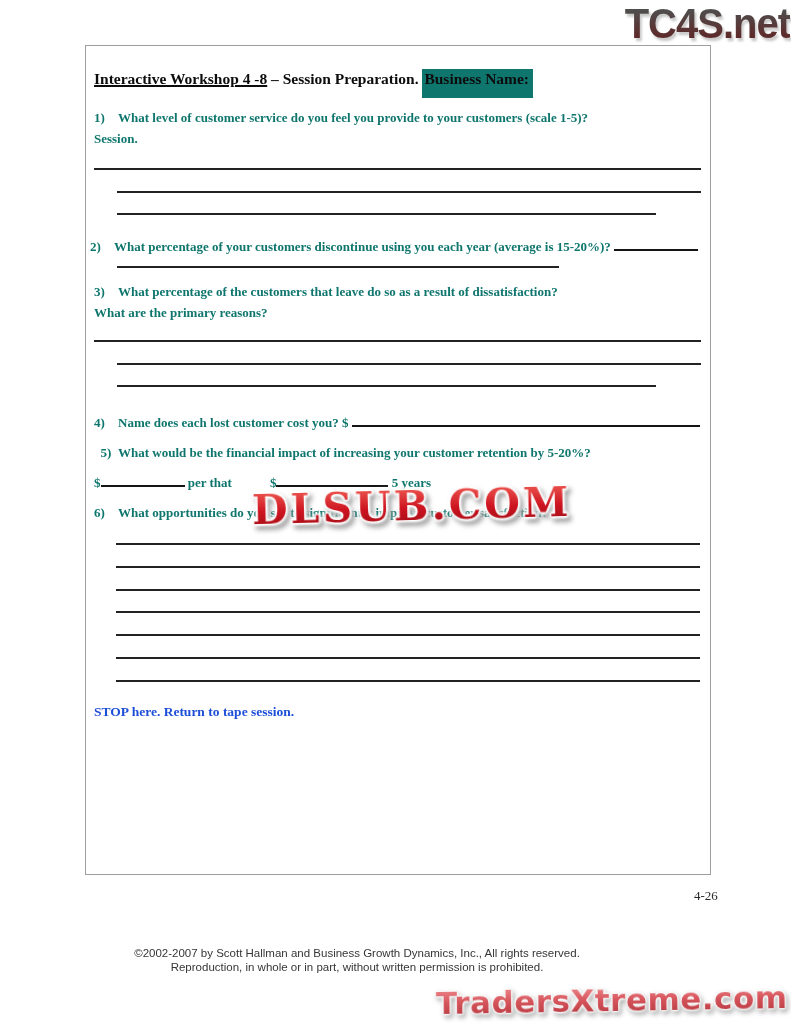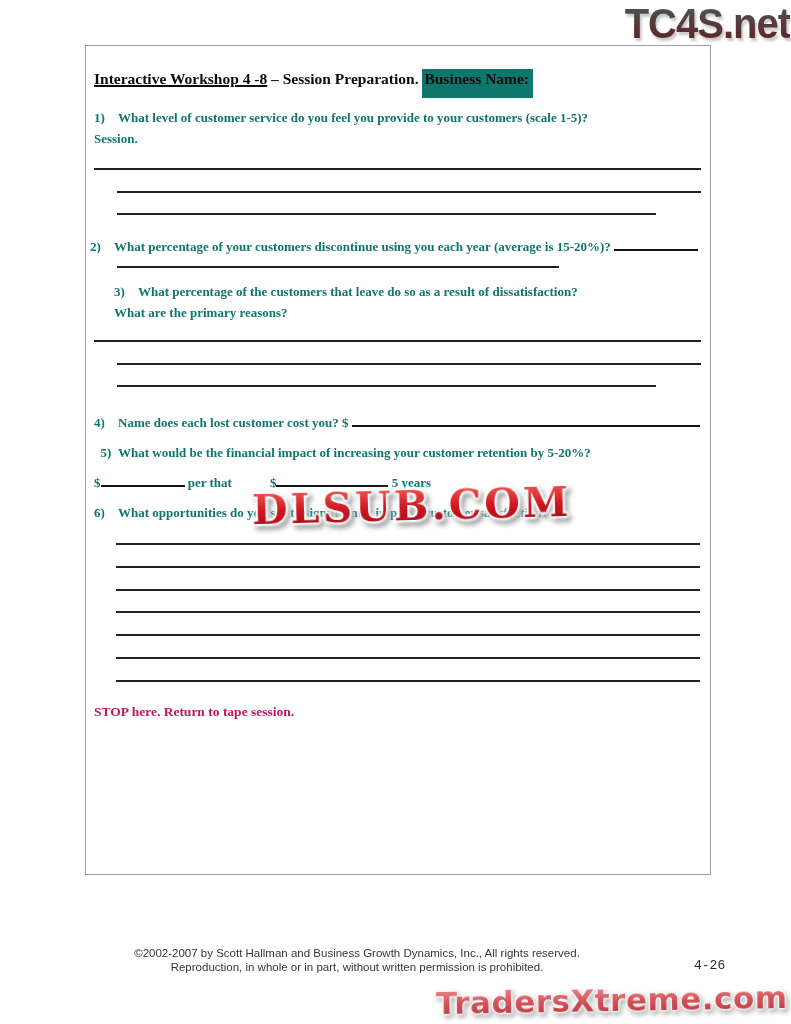--- a/index.html
+++ b/index.html
@@ -47,24 +47,24 @@
     border:1px solid #9e9e9e; background:#fff;
   }
   .abs { position:absolute; }
   .title { left:8px; top:24px; font-size:15.5px; font-weight:bold; color:#0c0c0c; white-space:nowrap; }
   .title-u { text-decoration:underline; text-decoration-thickness:2px; }
   .hl { background:#0f766e; padding:1px 4px 11px 2px; }
   .q { font-weight:bold; font-size:13px; color:#0f766e; line-height:21px; white-space:nowrap; }
   .qnum { display:inline-block; width:24px; }
   .wline { border-top:2px solid #222; height:0; }
   .blank { display:inline-block; border-bottom:2px solid #141414; height:1px; vertical-align:baseline; }
-  .stop { font-weight:bold; font-size:13.5px; color:#be185d; }
+  .stop { font-weight:bold; font-size:13.5px; color:#1d4ed8; }
   .pagenum {
-    position:absolute; left:694px; top:958px;
-    font-size:13px; color:#2a2a2a;font-family:Liberation Mono, monospace;
+    position:absolute; left:694px; top:888px;
+    font-size:13px; color:#2a2a2a;
   }
   .copyright {
     position:absolute; left:0; top:946px; width:714px; text-align:center;
     font-family:"Liberation Sans", sans-serif; font-size:11.5px;
     color:#363636; line-height:14px;
   }
 </style>
 </head>
 <body>
 
@@ -85,21 +85,21 @@
   <div class="abs wline" style="left:8px;  top:122px; width:607px;"></div>
   <div class="abs wline" style="left:31px; top:145px; width:584px;"></div>
   <div class="abs wline" style="left:31px; top:167px; width:539px;"></div>
 
   <div class="abs q" style="left:4px; top:190px;">
     <span class="qnum">2)</span><span>What percentage of your customers discontinue using you each year (average is 15-20%)?</span>
     <span class="blank" style="width:84px;"></span>
   </div>
   <div class="abs wline" style="left:31px; top:220px; width:442px;"></div>
 
-  <div class="abs q" style="left:8px; top:235px;margin-left:20px;">
+  <div class="abs q" style="left:8px; top:235px;">
     <div><span class="qnum">3)</span><span>What percentage of the customers that leave do so as a result of dissatisfaction?</span></div>
     <div>What are the primary reasons?</div>
   </div>
   <div class="abs wline" style="left:8px;  top:294px; width:607px;"></div>
   <div class="abs wline" style="left:31px; top:317px; width:584px;"></div>
   <div class="abs wline" style="left:31px; top:339px; width:539px;"></div>
 
   <div class="abs q" style="left:8px; top:366px;">
     <span class="qnum">4)</span><span>Name does each lost customer cost you? $</span>
     <span class="blank" style="width:348px;"></span>

